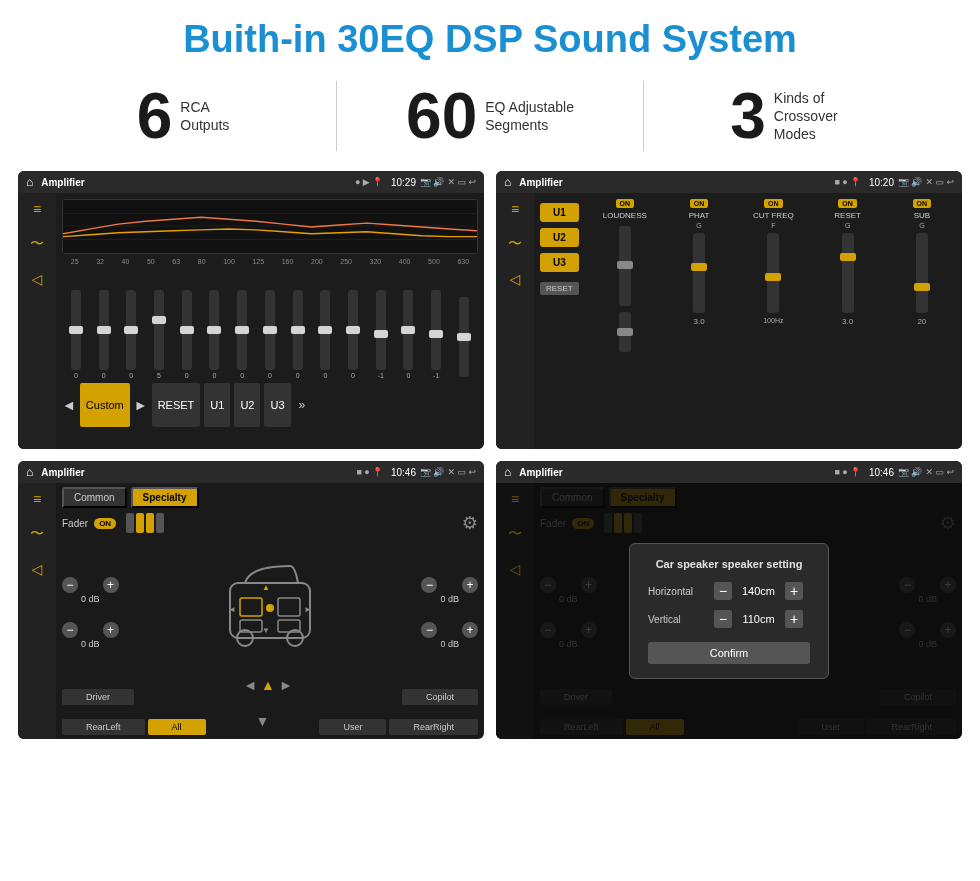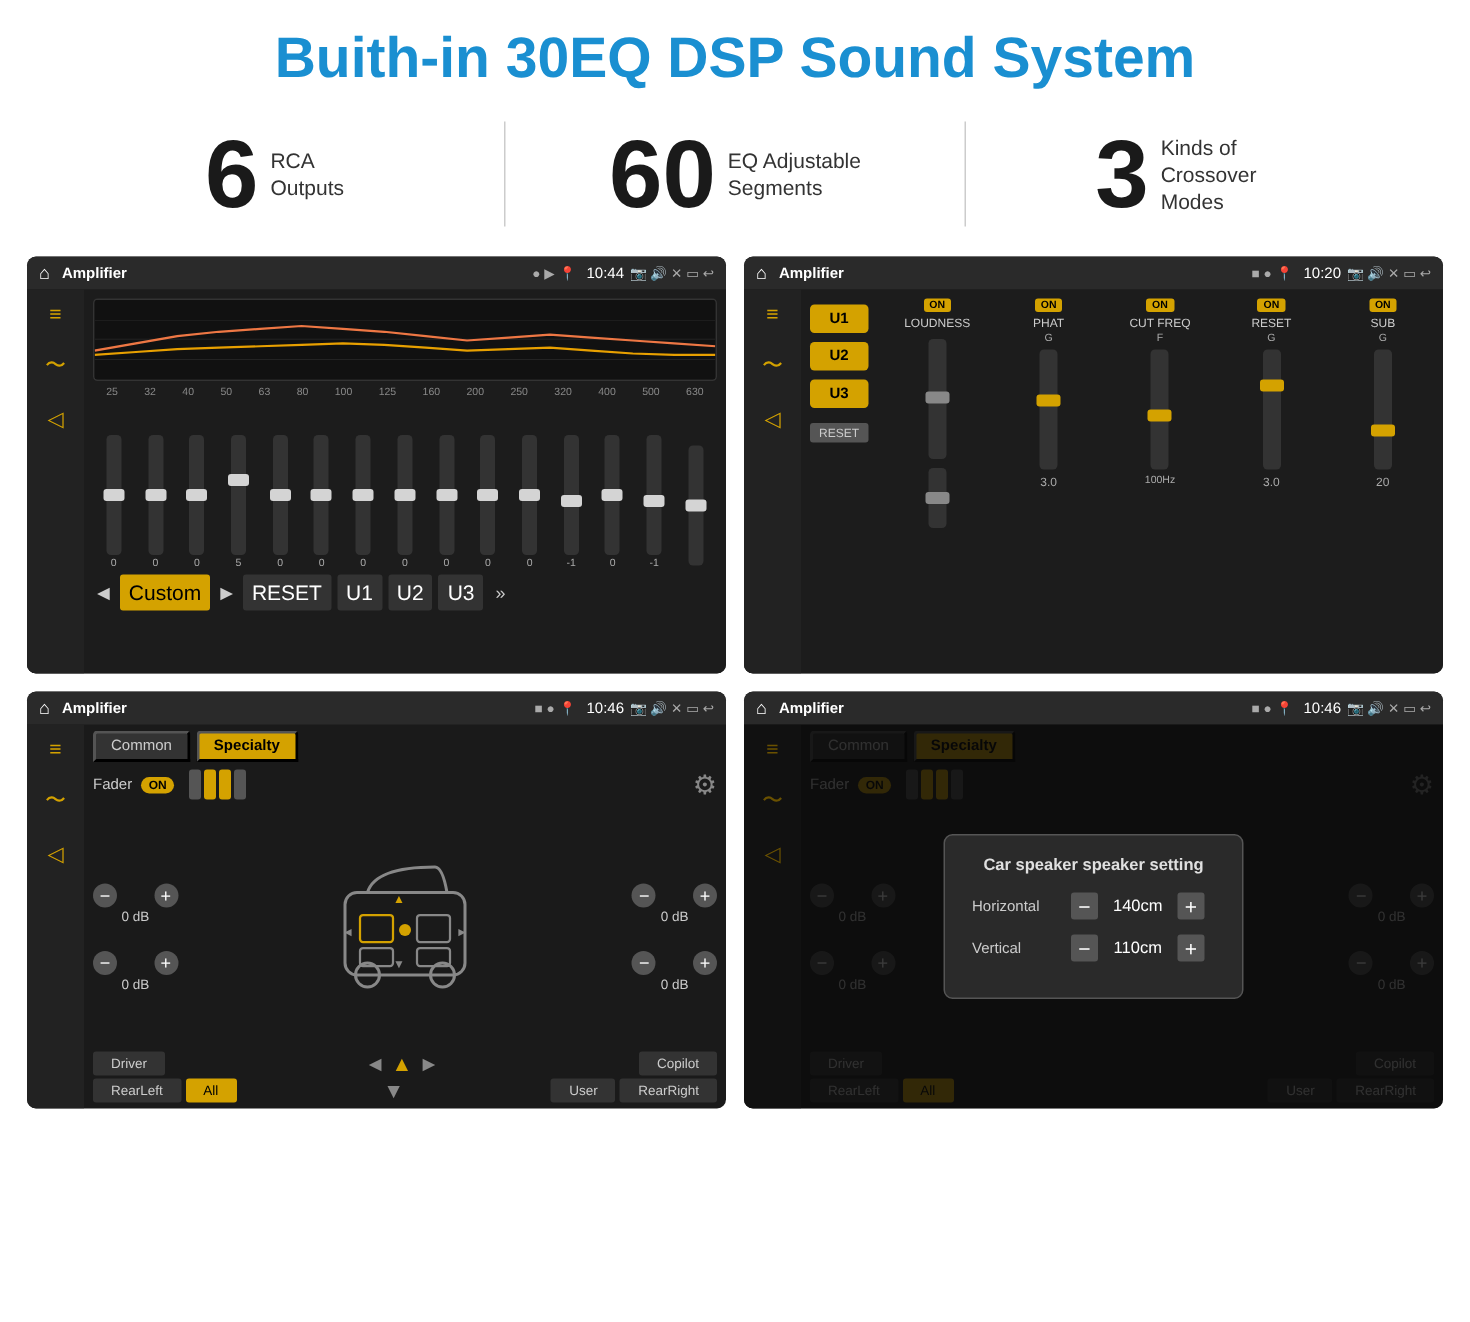--- a/index.html
+++ b/index.html
@@ -205,22 +205,22 @@
     .eq-bottom {
       display: flex;
       gap: 4px;
       align-items: center;
     }
 
     .eq-btn {
       background: #333;
       color: #fff;
       border: none;
-      padding: 4px 6px;
-      font-size: 14px;
+      padding: 16px 6px;
+      font-size: 11px;
       border-radius: 2px;
       cursor: pointer;
     }
 
     .eq-btn.active {
       background: #d4a200;
       color: #000;
     }
 
     .arrow-btn {
@@ -367,24 +367,25 @@
     .vol-value {
       color: #ccc;
       font-size: 9px;
       margin-top: 27px;
     }
 
     .bottom-btn {
       background: #333;
       color: #ccc;
       border: none;
-      padding: 3px 12px;
+      padding: 3px 24px;
       font-size: 9px;
       border-radius: 2px;
       cursor: pointer;
+      margin-top: 12px;
     }
 
     .bottom-btn.active {
       background: #d4a200;
       color: #000;
     }
 
     .dialog-overlay {
       position: absolute;
       inset: 0;
@@ -511,21 +512,21 @@
 </div>
 
 <div class="screens-grid">
 
   <div class="screen-container">
     <div class="status-bar">
       <span class="home-icon">⌂</span>
       <span class="app-title">Amplifier</span>
       <span class="status-icons">● ▶</span>
       <span style="color:#aaa;font-size:9px;margin:0 3px;">📍</span>
-      <span class="status-time">10:44</span>
+      <span class="status-time">10:29</span>
       <span class="status-icons">📷 🔊 ✕ ▭ ↩</span>
     </div>
     <div class="screen1-content">
       <div class="left-icons">
         <span class="left-icon">≡</span>
         <span class="left-icon">〜</span>
         <span class="left-icon">◁</span>
       </div>
       <div class="eq-area">
         <div class="eq-graph">
@@ -936,18 +937,19 @@
           </div>
           
           <div class="dialog-row">
             <span class="dialog-row-label">Vertical</span>
             <div class="dialog-value-ctrl">
               <button class="dialog-minus">−</button>
               <span class="dialog-val">110cm</span>
               <button class="dialog-plus">+</button>
             </div>
           </div>
+          <button class="dialog-confirm-btn">Confirm</button>
         </div>
       </div>
     </div>
   </div>
 
 </div>
 
 </body></html>

